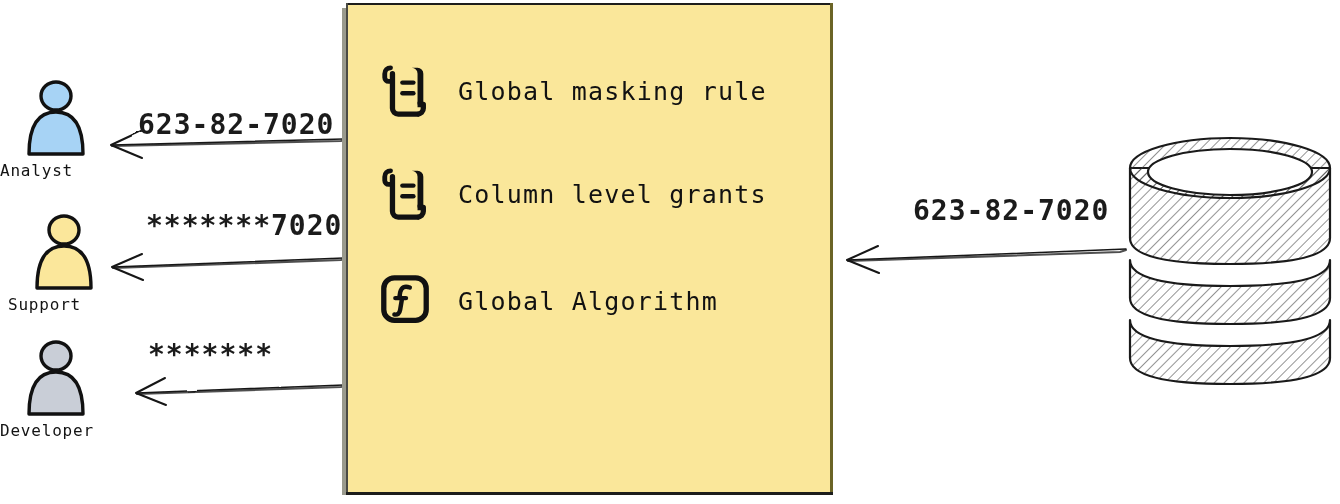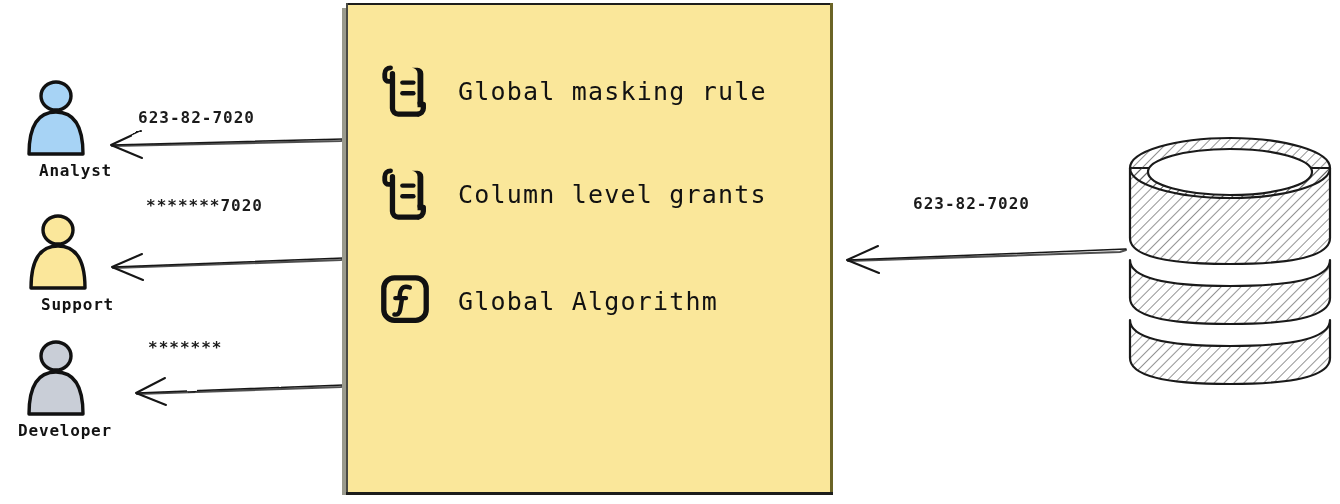--- a/index.html
+++ b/index.html
@@ -22,34 +22,34 @@
   .policy-row{position:absolute;left:32px;display:flex;align-items:center;gap:26px;height:60px;}
   .policy-row.r0{top:58px;}
   .policy-row.r1{top:161px;}
   .policy-row.r2{top:268px;}
   .policy-row.r3{top:372px;}
   .policy-icon{width:54px;height:56px;flex:0 0 54px;display:block;}
   .policy-label{font-size:25px;color:#111111;letter-spacing:1.2px;white-space:nowrap;
                 font-family:"DejaVu Sans Mono","Liberation Mono",monospace;}
 
   
-  .actor{position:absolute;width:112px;text-align:right;font-weight:bold;}
+  .actor{position:absolute;width:112px;text-align:left;}
   .actor.a0{left:0px;top:78px;}
-  .actor.a1{left:2px;top:212px;}
+  .actor.a1{left:8px;top:212px;}
   .actor.a2{left:0px;top:338px;}
   .actor-icon{width:78px;height:82px;display:block;margin:0 auto;}
   .actor-label{font-size:16px;color:#131313;letter-spacing:0.8px;margin-top:1px;
                font-family:"DejaVu Sans Mono","Liberation Mono",monospace;}
 
   
-  .flow-label{position:absolute;font-size:16px;font-weight:700;color:#1b1b1b;
+  .flow-label{position:absolute;font-size:28px;font-weight:700;color:#1b1b1b;
               letter-spacing:1px;white-space:nowrap;
               font-family:"DejaVu Sans Mono","Liberation Mono",monospace;}
   .fl0{left:138px;top:108px;}
-  .fl1{left:146px;top:196px;}
+  .fl1{left:146px;top:209px;}
   .fl2{left:148px;top:338px;}
   .fl-db{left:913px;top:194px;}
 
   
   .db{position:absolute;left:1120px;top:120px;width:220px;height:280px;}
 </style>
 </head>
 <body>
 
 <div class="stage">

